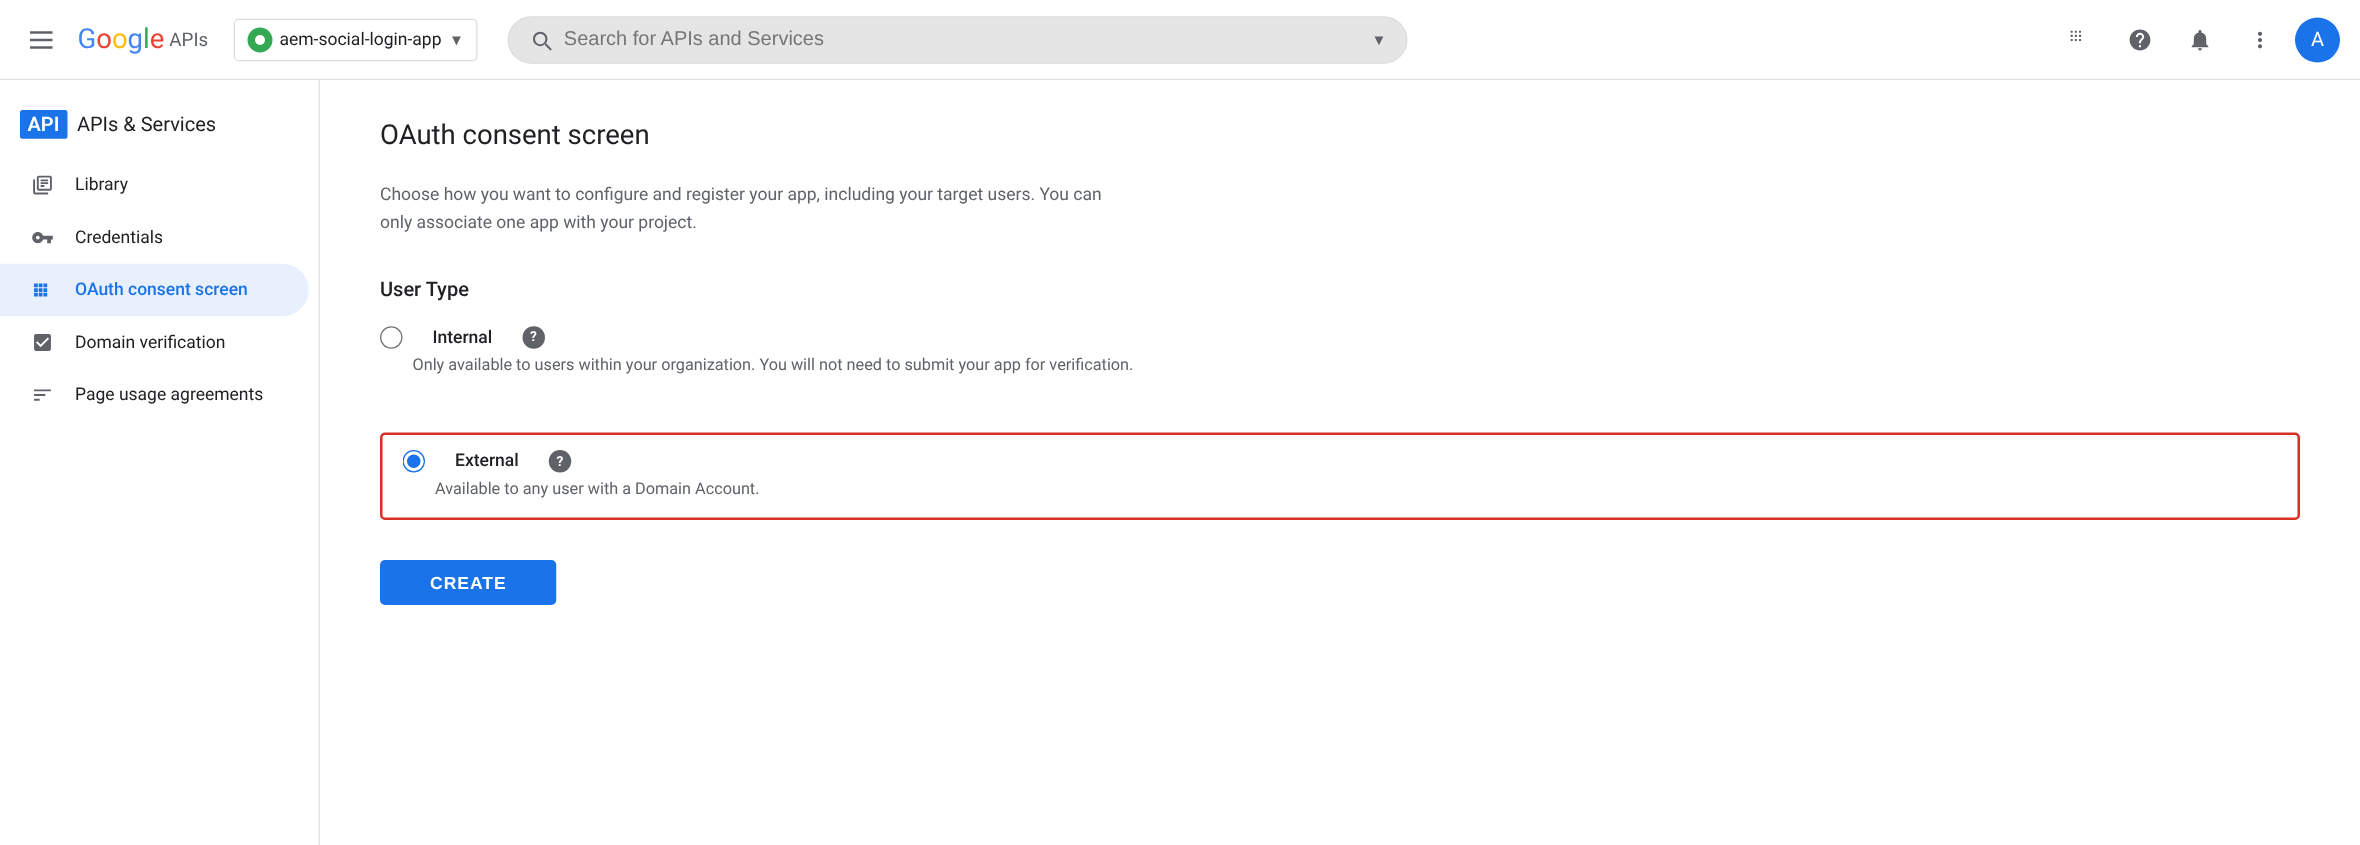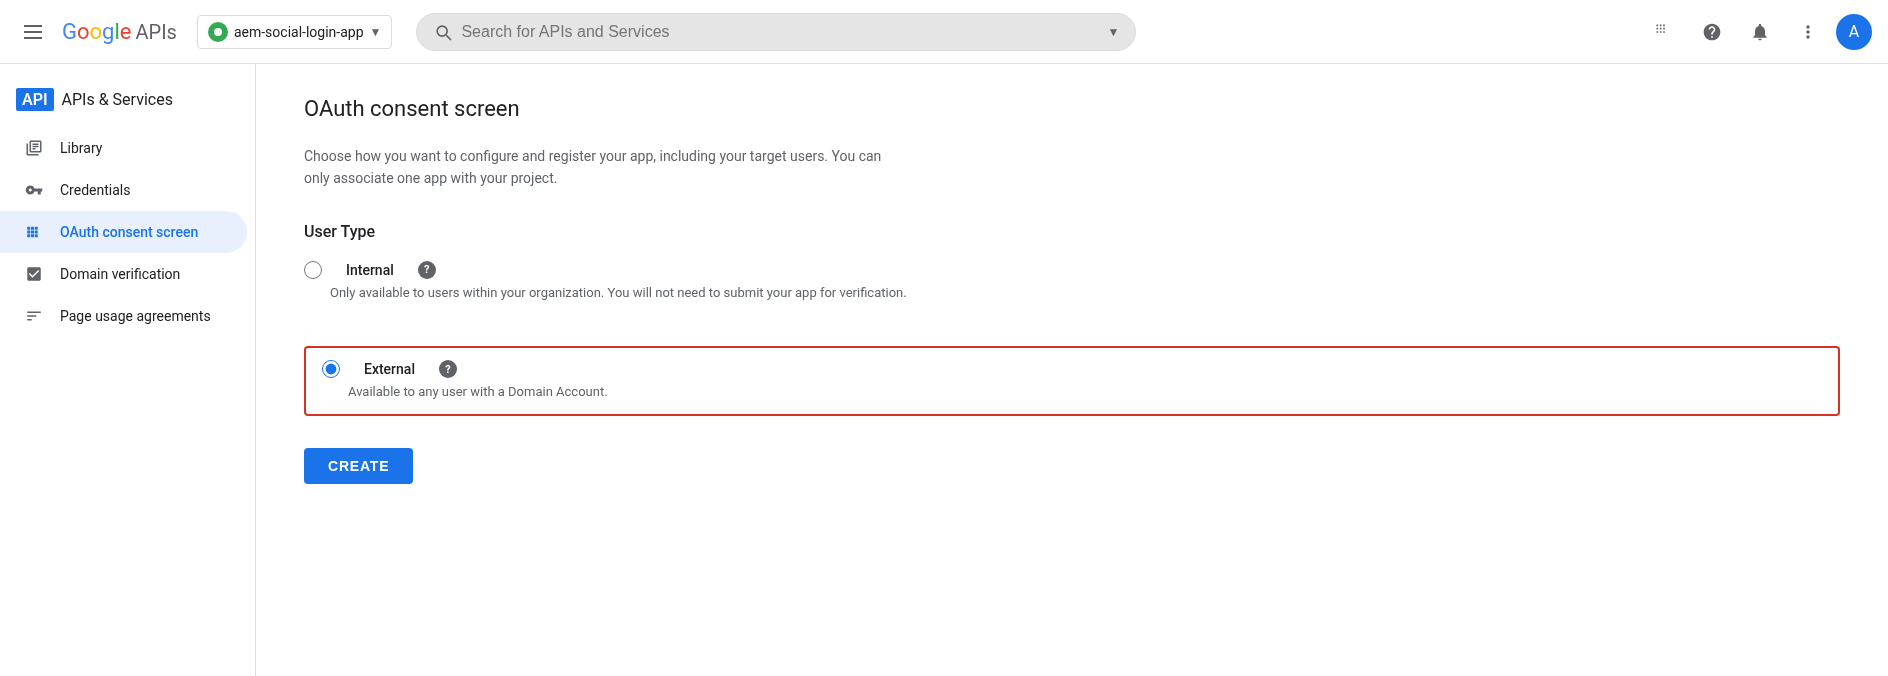--- a/index.html
+++ b/index.html
@@ -18,21 +18,21 @@
       z-index: 100;
     }
     .topbar-left { display: flex; align-items: center; gap: 12px; flex: 0 0 auto; }
     .hamburger { display: flex; flex-direction: column; gap: 4px; cursor: pointer; padding: 8px; }
     .hamburger span { width: 18px; height: 2px; background: #5f6368; display: block; }
     .google-logo { display: flex; align-items: center; font-size: 22px; font-weight: 400; gap: 0; }
     .g-blue { color: #4285F4; }
     .g-red { color: #EA4335; }
     .g-yellow { color: #FBBC05; }
     .g-green { color: #34A853; }
-    .logo-apis { color: #5f6368; font-size: 20px; font-weight: 400; margin-left: 4px; }
+    .logo-apis { color: #5f6368; font-size: 15px; font-weight: 400; margin-left: 4px; }
     .project-selector {
       display: flex; align-items: center; gap: 6px;
       border: 1px solid #dadce0; border-radius: 4px;
       padding: 6px 10px; cursor: pointer; margin-left: 8px;
       font-size: 14px; color: #202124;
     }
     .project-dot { width: 20px; height: 20px; border-radius: 50%; background: #34A853; display: flex; align-items: center; justify-content: center; }
     .project-dot-inner { width: 8px; height: 8px; border-radius: 50%; background: #fff; }
     .topbar-search {
       flex: 1;
@@ -142,21 +142,21 @@
       padding: 12px 16px;
       margin-top: 0;
     }
 
     .create-btn {
       margin-top: 32px;
       background: #1a73e8;
       color: #fff;
       border: none;
       border-radius: 4px;
-      padding: 10px 24px;
+      padding: 10px 40px;
       font-size: 14px;
       font-weight: 600;
       letter-spacing: 0.8px;
       cursor: pointer;
       text-transform: uppercase;
     }
 
     
     .radio-separator { height: 12px; }
 

